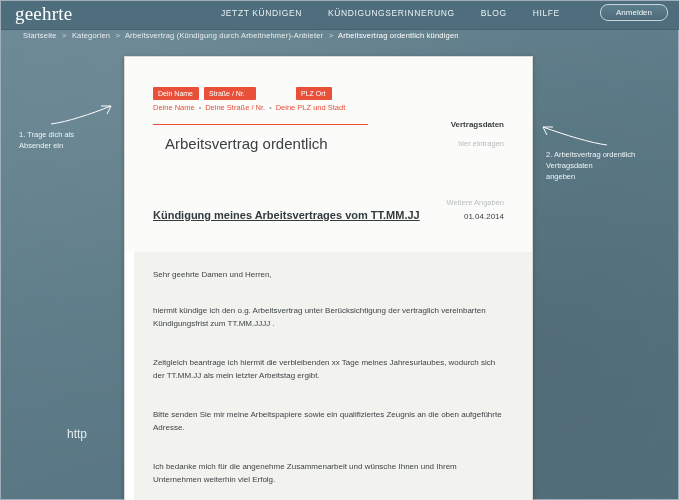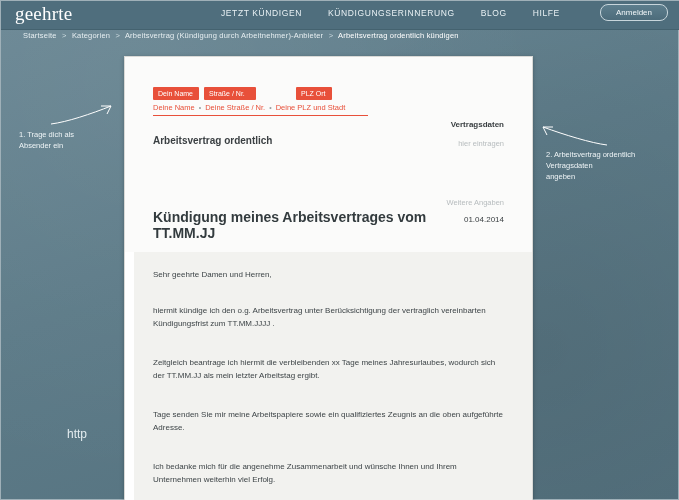--- a/index.html
+++ b/index.html
@@ -122,35 +122,35 @@
   }
   .tag.w1 { min-width: 36px; }
   .tag.w2 { min-width: 42px; }
   .tag.w3 { margin-left: 35px; min-width: 26px; }
   .sender-line {
     position: absolute;
     left: 28px;
     top: 46px;
     width: 215px;
     border-bottom: 1px solid #e8503a;
-    padding-bottom: 3px;
+    padding-bottom: 12px;
     display: flex;
     align-items: baseline;
     gap: 4px;
     font-size: 7.5px;
     color: #e8503a;
   }
   .sender-line .dot { color: #9aa0a3; font-size: 7px; }
   .subject {
     position: absolute;
-    left: 28px;
+    left: 40px;
     top: 78px;
-    font-size: 10px;
+    font-size: 15px;
     color: #3b4043;
-    font-weight: bold;
+    font-weight: normal;
   }
   .vertragsdaten {
     position: absolute;
     right: 28px;
     top: 63px;
     text-align: right;
   }
   .vd-title {
     font-size: 8px;
     font-weight: bold;
@@ -173,23 +173,24 @@
   .kuend-row {
     position: absolute;
     left: 28px;
     top: 152px;
     right: 28px;
     display: flex;
     justify-content: space-between;
     align-items: baseline;
   }
   .kuend-title {
-    font-size: 14px;
+    font-size: 11px;
     font-weight: bold;
     color: #333b3e;
+    text-decoration: underline;
   }
   .kuend-date {
     font-size: 8px;
     color: #3b4043;
   }
   .sheet-body {
     position: absolute;
     left: 0;
     top: 195px;
     width: 100%;
@@ -295,21 +296,21 @@
         <span class="kuend-title">Kündigung meines Arbeitsvertrages vom TT.MM.JJ</span>
         <span class="kuend-date">01.04.2014</span>
       </div>
     </div>
 
     <div class="sheet-body">
       <div class="body-left-strip"></div>
       <div class="para" style="top:16px;">Sehr geehrte Damen und Herren,</div>
       <div class="para" style="top:104px;">Zeitgleich beantrage ich hiermit die verbleibenden xx Tage meines Jahresurlaubes, wodurch sich der TT.MM.JJ als mein letzter Arbeitstag ergibt.</div>
       <div class="para" style="top:52px;">hiermit kündige ich den o.g.  Arbeitsvertrag unter Berücksichtigung der vertraglich vereinbarten Kündigungsfrist zum TT.MM.JJJJ .</div>
-      <div class="para" style="top:156px;">Tage senden Sie mir meine Arbeitspapiere sowie ein qualifiziertes Zeugnis an die oben aufgeführte Adresse.</div>
+      <div class="para" style="top:156px;">Bitte senden Sie mir meine Arbeitspapiere sowie ein qualifiziertes Zeugnis an die oben aufgeführte Adresse.</div>
       <div class="para" style="top:208px;">Ich bedanke mich für die angenehme Zusammenarbeit und wünsche Ihnen und Ihrem Unternehmen weiterhin viel Erfolg.</div>
 
     </div>
   </div>
 
   <svg class="arrow-svg" style="left:48px; top:95px;" width="70" height="30" viewBox="0 0 70 30">
     <path d="M2,28 C18,26 42,18 62,10" stroke="#ffffff" stroke-width="1" fill="none"></path>
     <path d="M62,10 L52,10 M62,10 L58,18" stroke="#ffffff" stroke-width="1" fill="none"></path>
   </svg>
   <div class="anno anno-left" style="white-space:pre-line;">1.  Trage dich als

